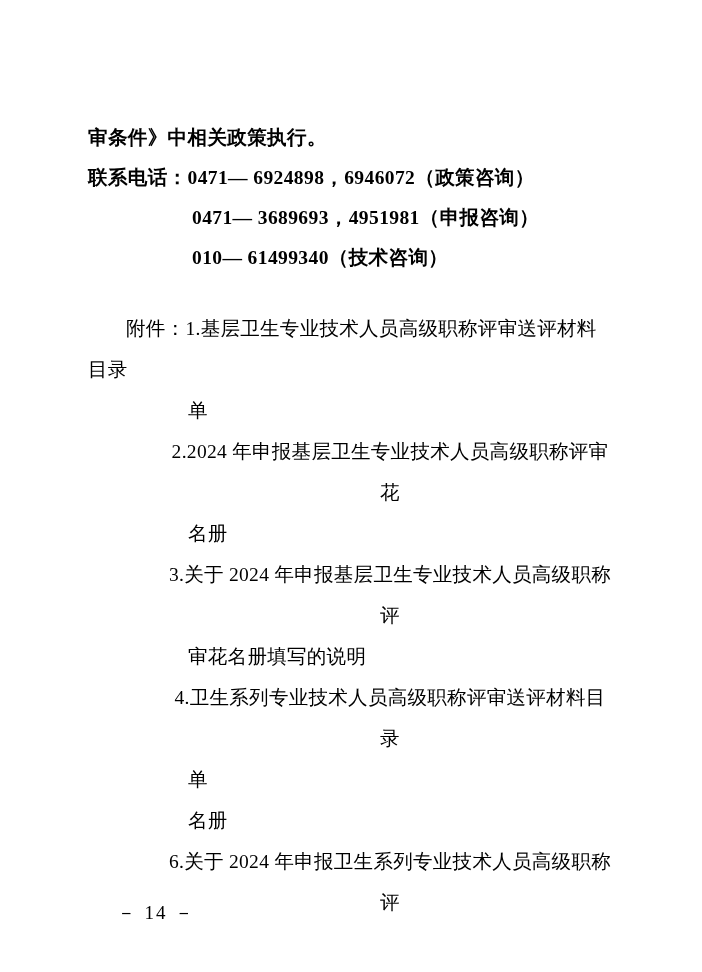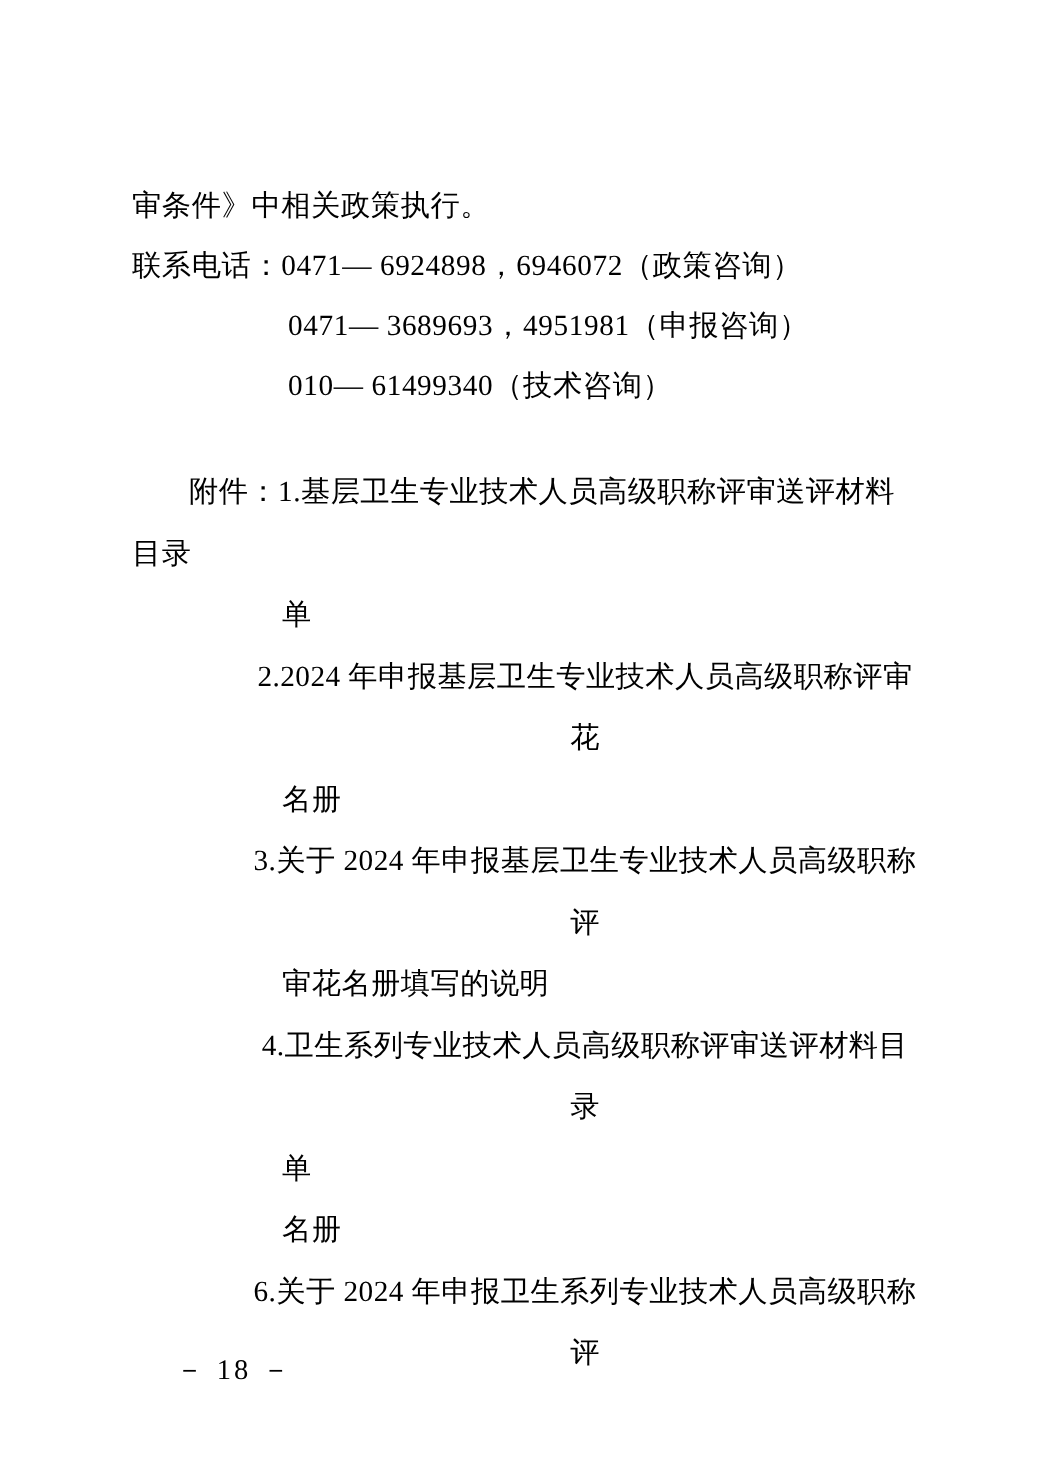--- a/index.html
+++ b/index.html
@@ -20,20 +20,21 @@
     width: 702px;
     height: 972px;
     box-sizing: border-box;
     padding: 118px 88px 0 88px;
   }
   .doc-line {
     font-size: 19.5px;
     line-height: 40px;
     letter-spacing: 0.4px;
     white-space: pre;
+    font-weight: bold;
   }
   .indent-1 { }
   .indent-2 { margin-left: 104px; }
   .gap-block { height: 24px; }
   .attach-list {
     margin-top: 6px;
   }
   .attach-row {
     display: block;
     font-size: 19.5px;
@@ -109,16 +110,16 @@
     </div>
 
     <div class="attach-row">
       <span class="hang"><span class="num-latin">6.</span><span>关于 2024 年申报卫生系列专业技术人员高级职称评</span></span>
 
     </div>
 
   </div>
 
   <div class="footer">
-    <span class="footer-inner">－ 18 －</span>
+    <span class="footer-inner">－ 14 －</span>
   </div>
 
 </div>
 
 </body></html>

